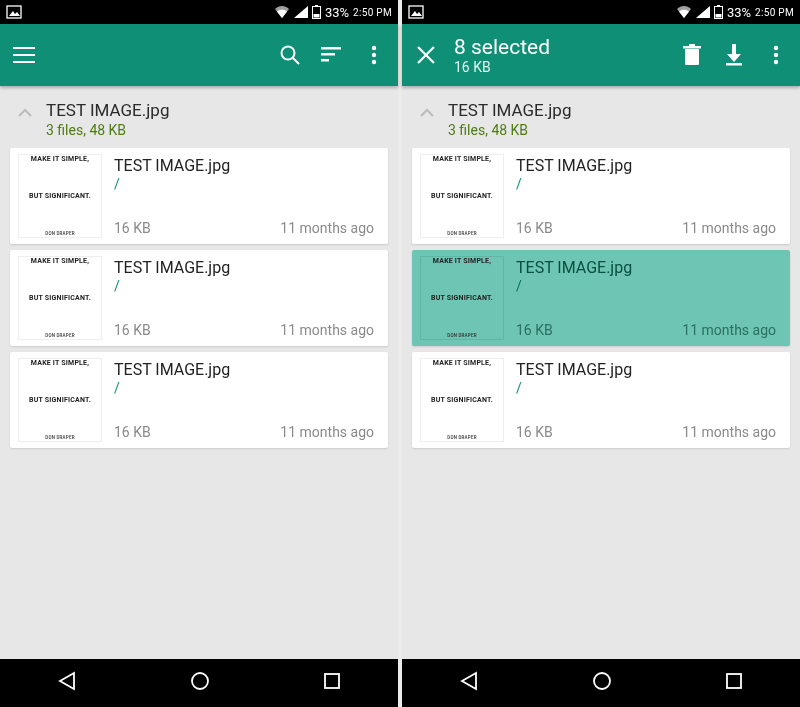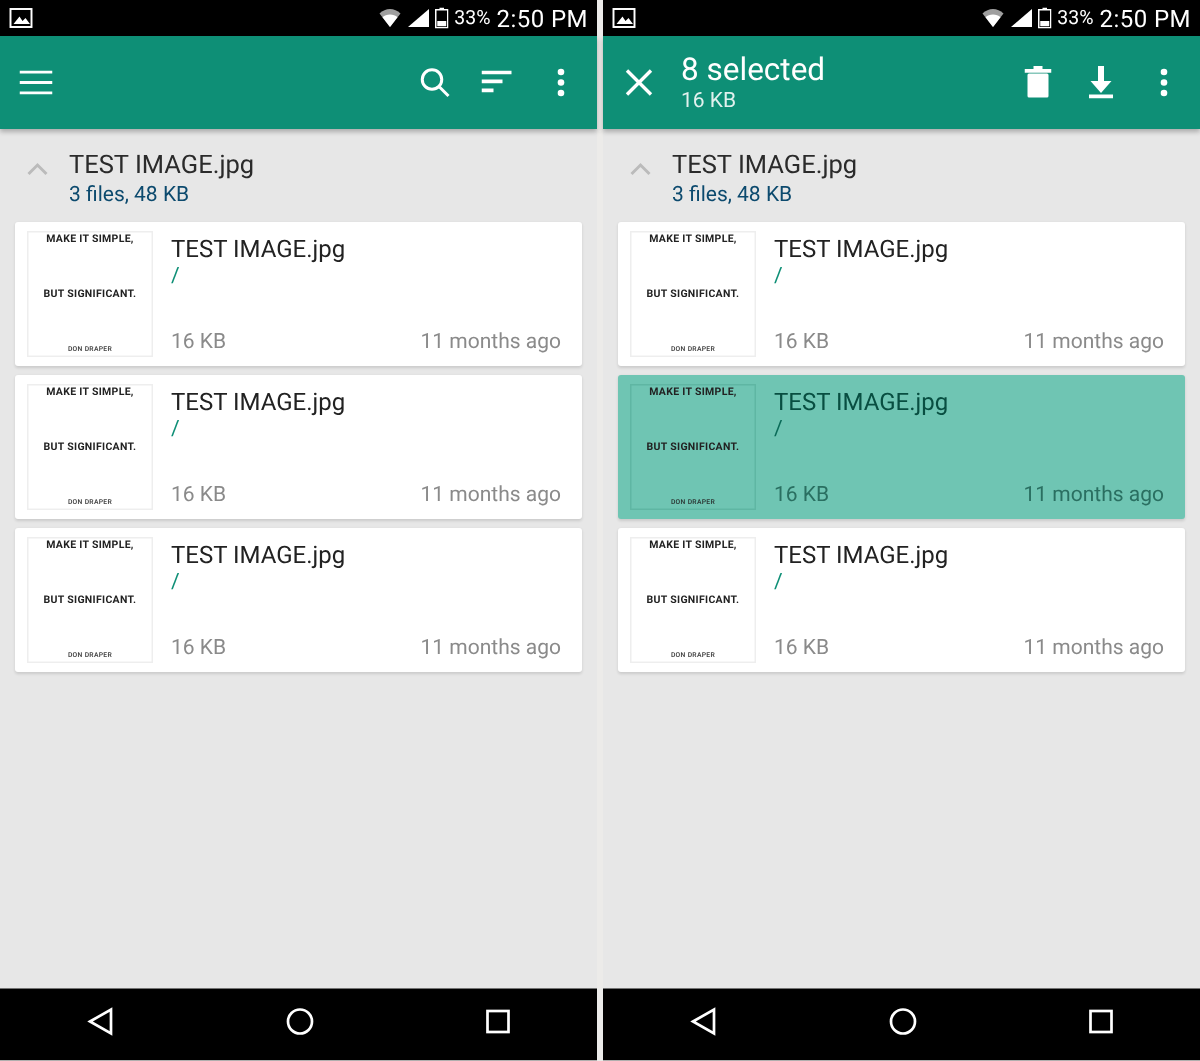--- a/index.html
+++ b/index.html
@@ -30,21 +30,21 @@
     font-size: 13px;
     padding: 0 6px;
   }
   .statusbar .sb-left { flex: 0 0 auto; }
   .statusbar .sb-right { margin-left: auto; display: flex; align-items: center; gap: 4px; }
   .sb-wifi, .sb-signal, .sb-batt, .sb-pic {
     display: inline-block;
   }
   .sb-pic svg, .sb-wifi svg, .sb-signal svg, .sb-batt svg { display:block; }
   .sb-pct { font-size: 13px; }
-  .sb-time { font-size: 16px; letter-spacing: .3px; }
+  .sb-time { font-size: 10px; letter-spacing: .3px; }
 
   
   .appbar {
     height: 62px;
     background: #0e8f76;
     color: #fff;
     display: flex;
     align-items: center;
     padding: 0 10px;
     box-shadow: 0 2px 3px rgba(0,0,0,.25);
@@ -58,21 +58,21 @@
   .appbar svg { fill: #fff; }
 
   
   .group-header {
     padding: 14px 16px 10px 18px;
     display: flex;
     align-items: flex-start;
   }
   .group-header .chev { width: 18px; margin-right: 10px; margin-top:3px; opacity:.45;}
   .group-header .gh-title { font-size: 17px; color: #2b2b2b; }
-  .group-header .gh-sub { font-size: 14px; color: #0c4a6e; margin-top: 2px; }
+  .group-header .gh-sub { font-size: 14px; color: #4d7c0f; margin-top: 2px; }
 
   
   .list { padding: 0 10px; flex: 1 1 auto; }
   .card {
     background: #fff;
     margin-bottom: 6px;
     border-radius: 2px;
     box-shadow: 0 1px 2px rgba(0,0,0,.12);
     display: flex;
     height: 96px;

